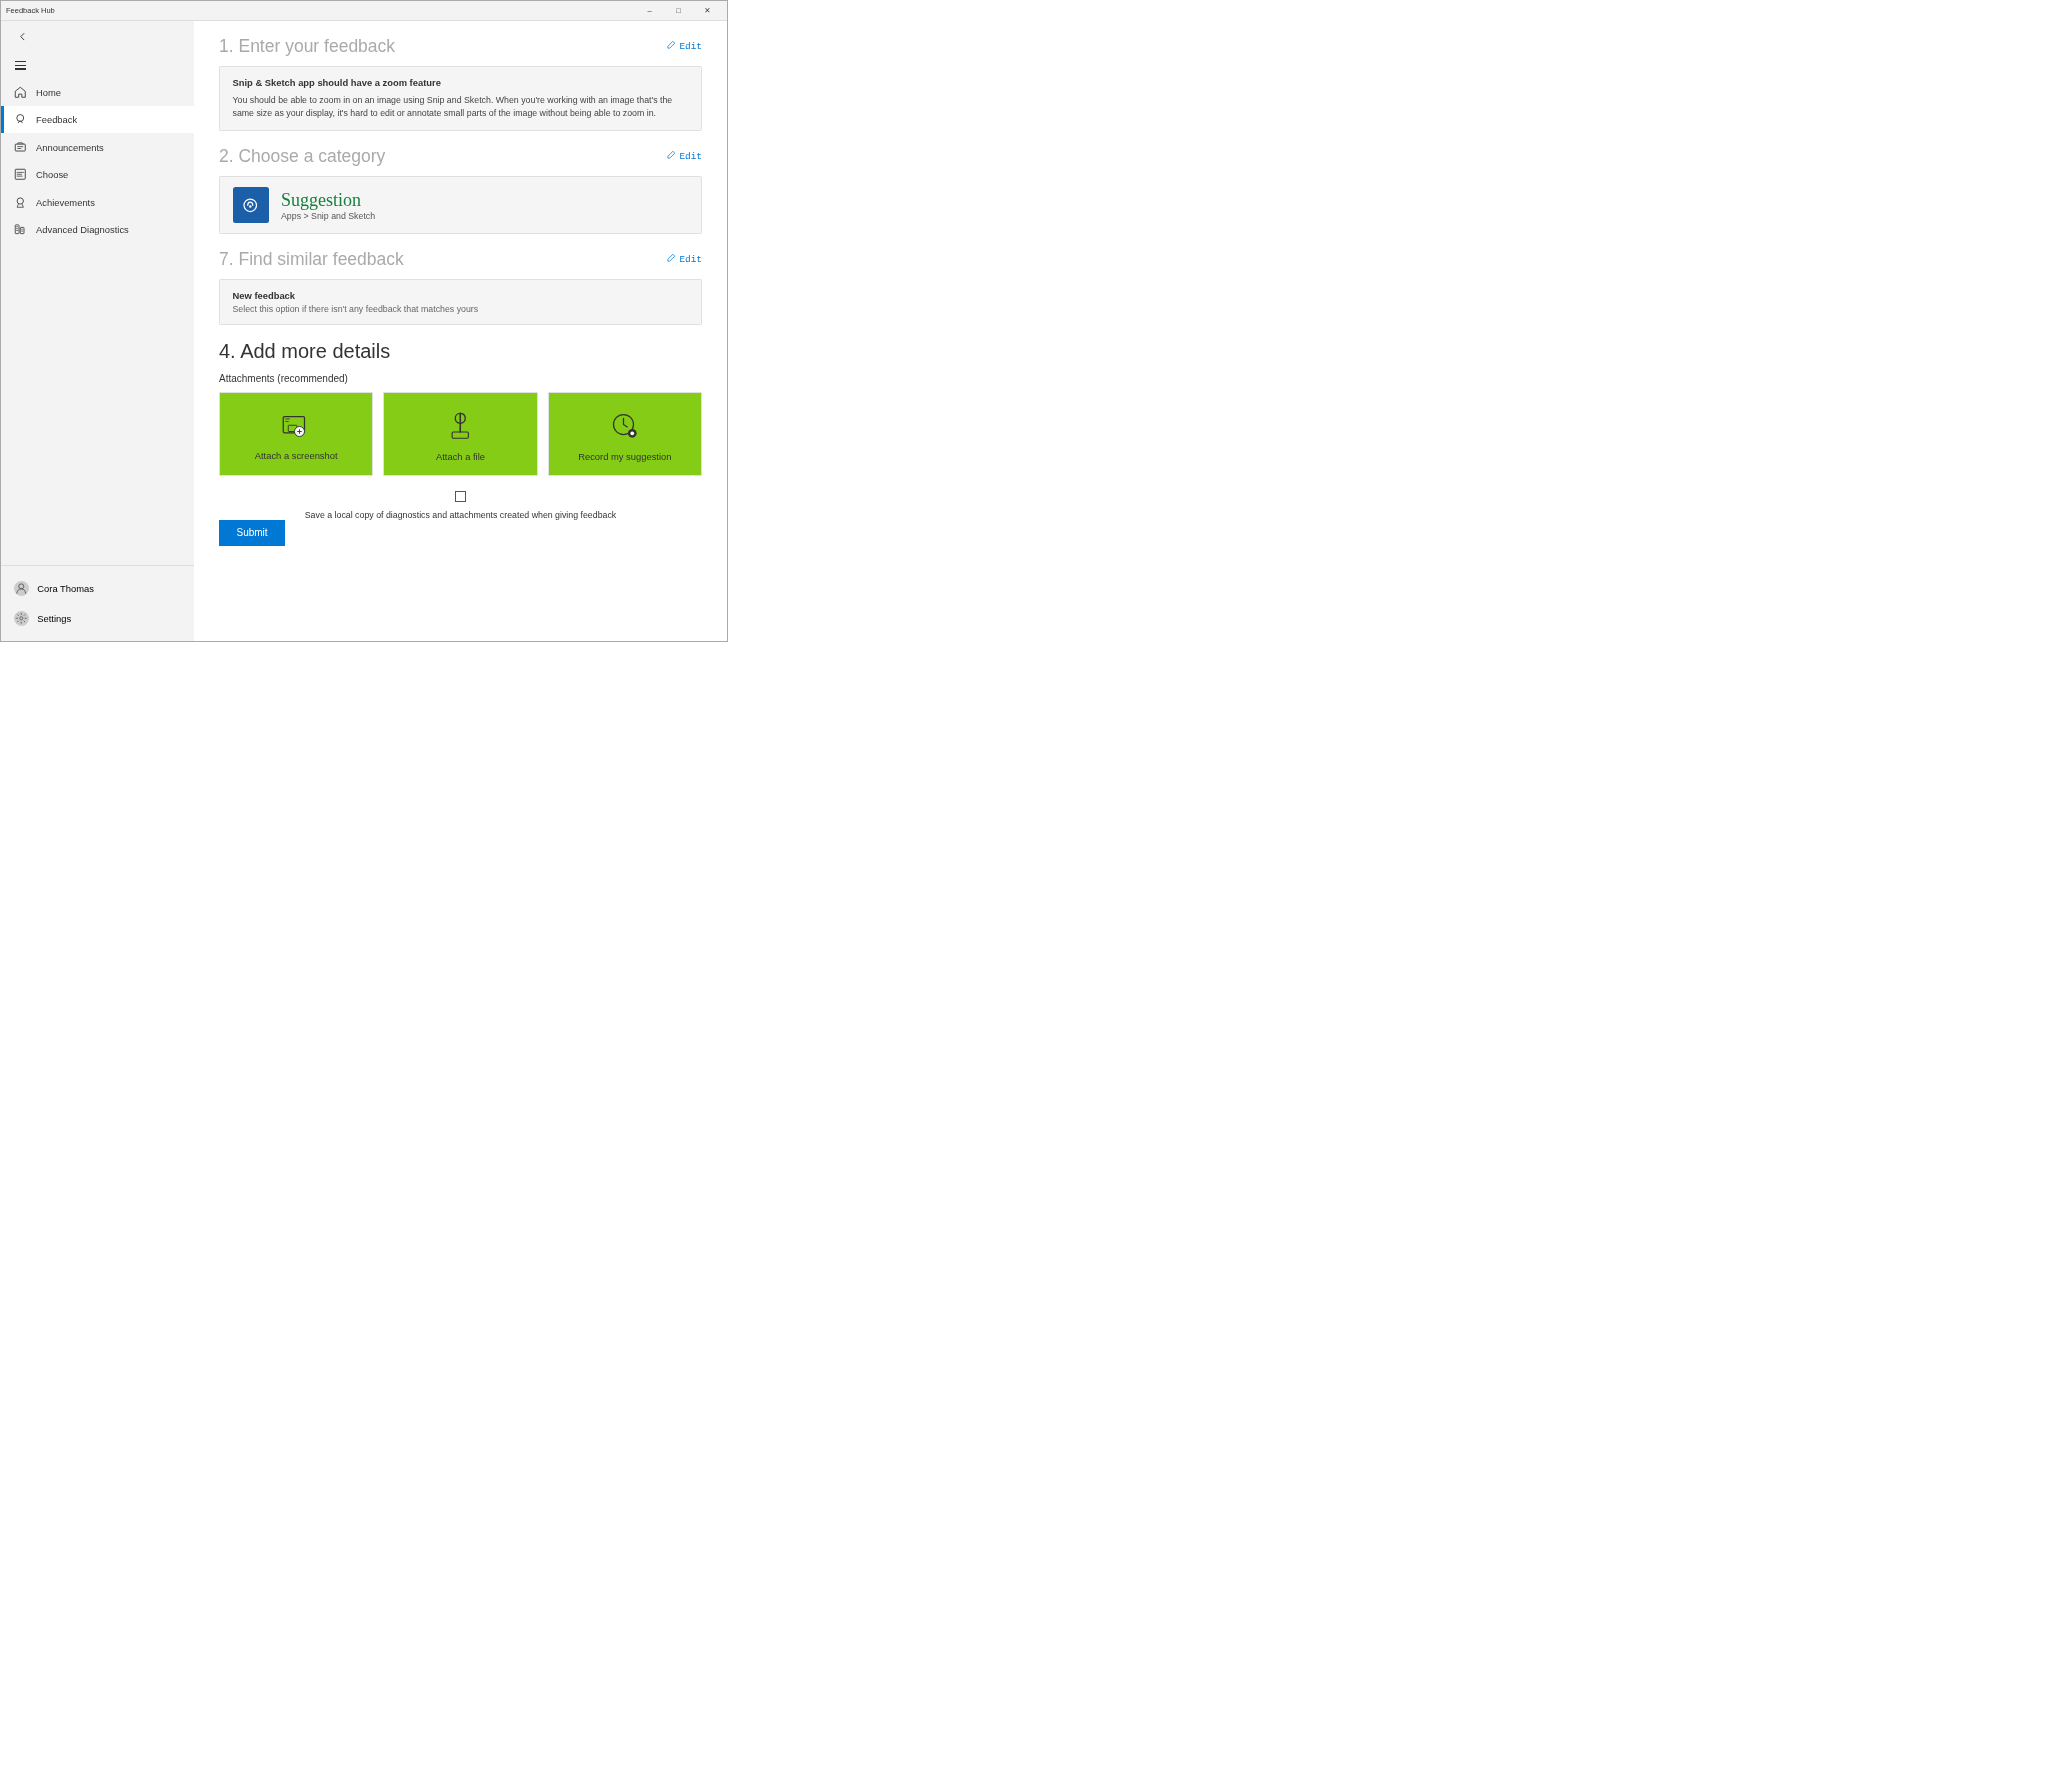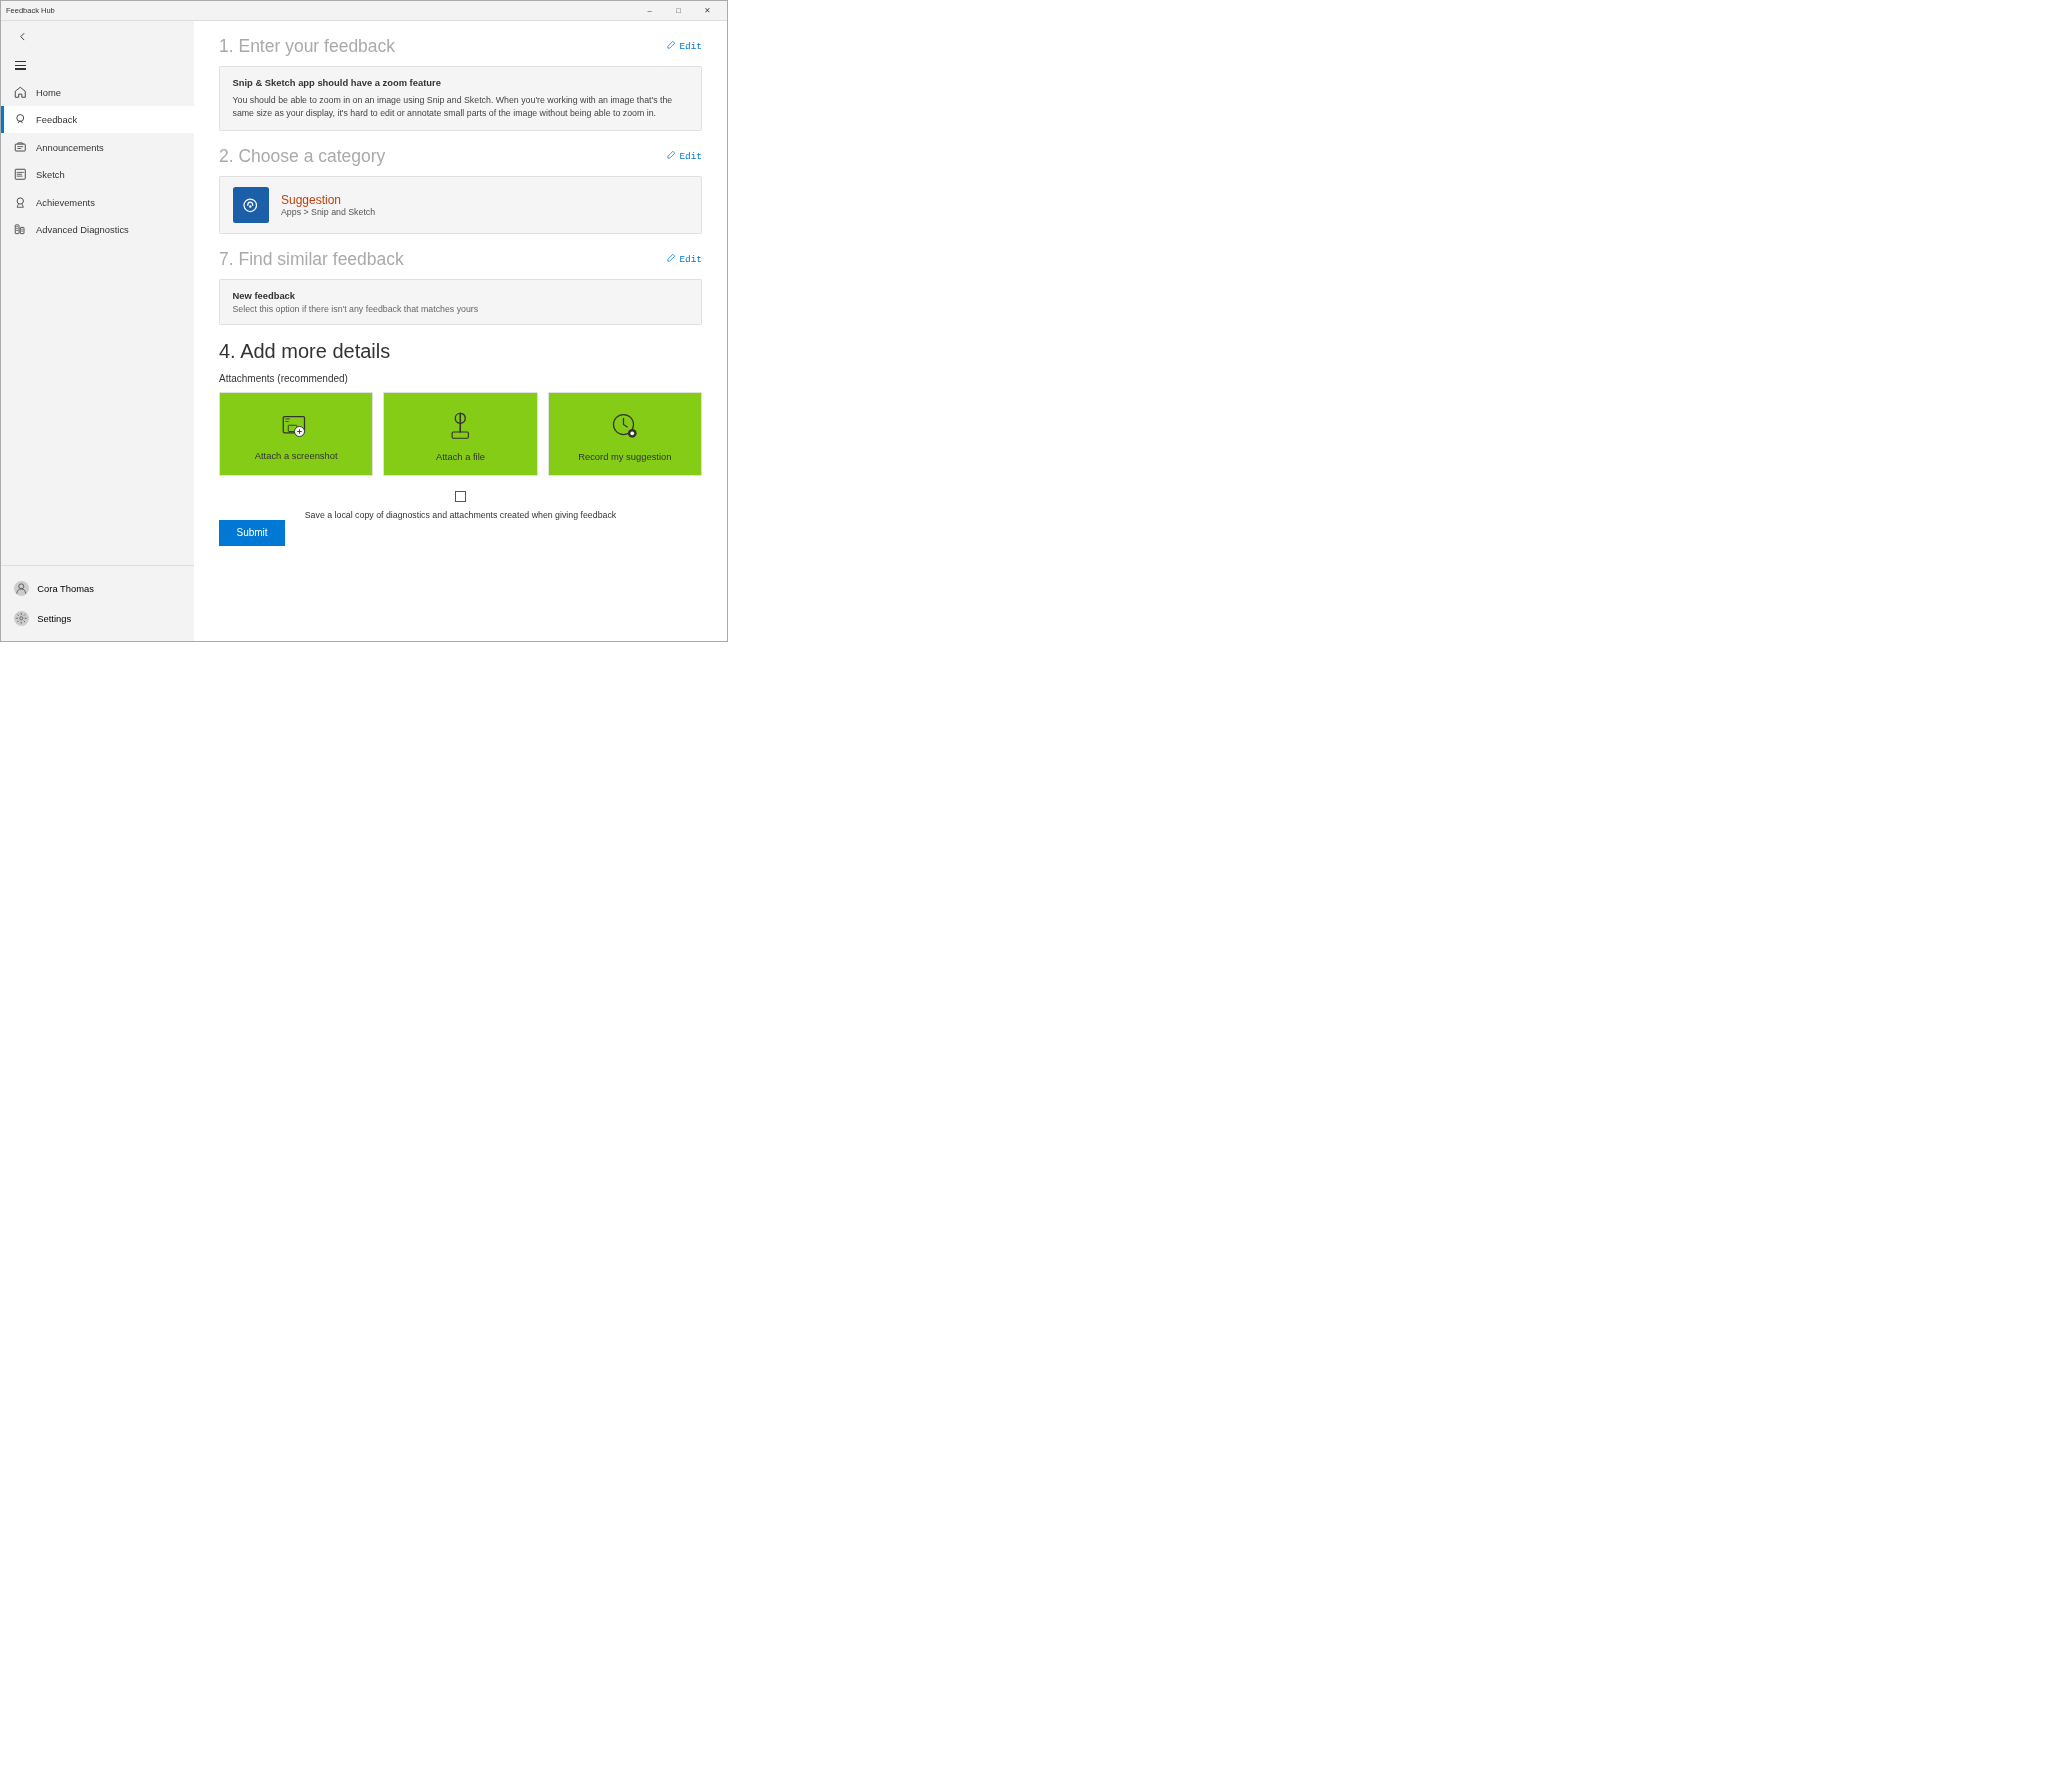--- a/index.html
+++ b/index.html
@@ -229,23 +229,24 @@
       height: 36px;
       background: #1a5fa8;
       border-radius: 2.5px;
       display: flex;
       align-items: center;
       justify-content: center;
       flex-shrink: 0;
     }
     .category-info {}
     .category-name {
-      font-size: 12px;
+      font-size: 18px;
       font-weight: 400;
-      color: #c2410c;
+      color: #15803d;
+      font-family: Liberation Serif, serif;
     }
     .category-path {
       font-size: 8.8px;
       color: #555;
     }
 
     
     .similar-box {
       background: #f5f5f5;
       border: 0.6px solid #e0e0e0;
@@ -407,21 +408,21 @@
         <span class="nav-label">Announcements</span>
       </div>
 
       <div class="nav-item">
         <span class="nav-icon">
           <svg width="12.5" height="12.5" viewBox="0 0 20 20" fill="none" xmlns="http://www.w3.org/2000/svg">
             <rect x="2" y="2" width="16" height="16" rx="1" stroke="#333" stroke-width="1.4" fill="none"></rect>
             <path d="M5 7h10M5 10h7M5 13h8" stroke="#333" stroke-width="1.2" stroke-linecap="round"></path>
           </svg>
         </span>
-        <span class="nav-label">Sketch</span>
+        <span class="nav-label">Choose</span>
       </div>
 
       <div class="nav-item">
         <span class="nav-icon">
           <svg width="12.5" height="12.5" viewBox="0 0 20 20" fill="none" xmlns="http://www.w3.org/2000/svg">
             <circle cx="10" cy="8" r="5" stroke="#333" stroke-width="1.4" fill="none"></circle>
             <path d="M7 13l-2 5h10l-2-5" stroke="#333" stroke-width="1.2" stroke-linejoin="round" fill="none"></path>
           </svg>
         </span>
         <span class="nav-label">Achievements</span>

